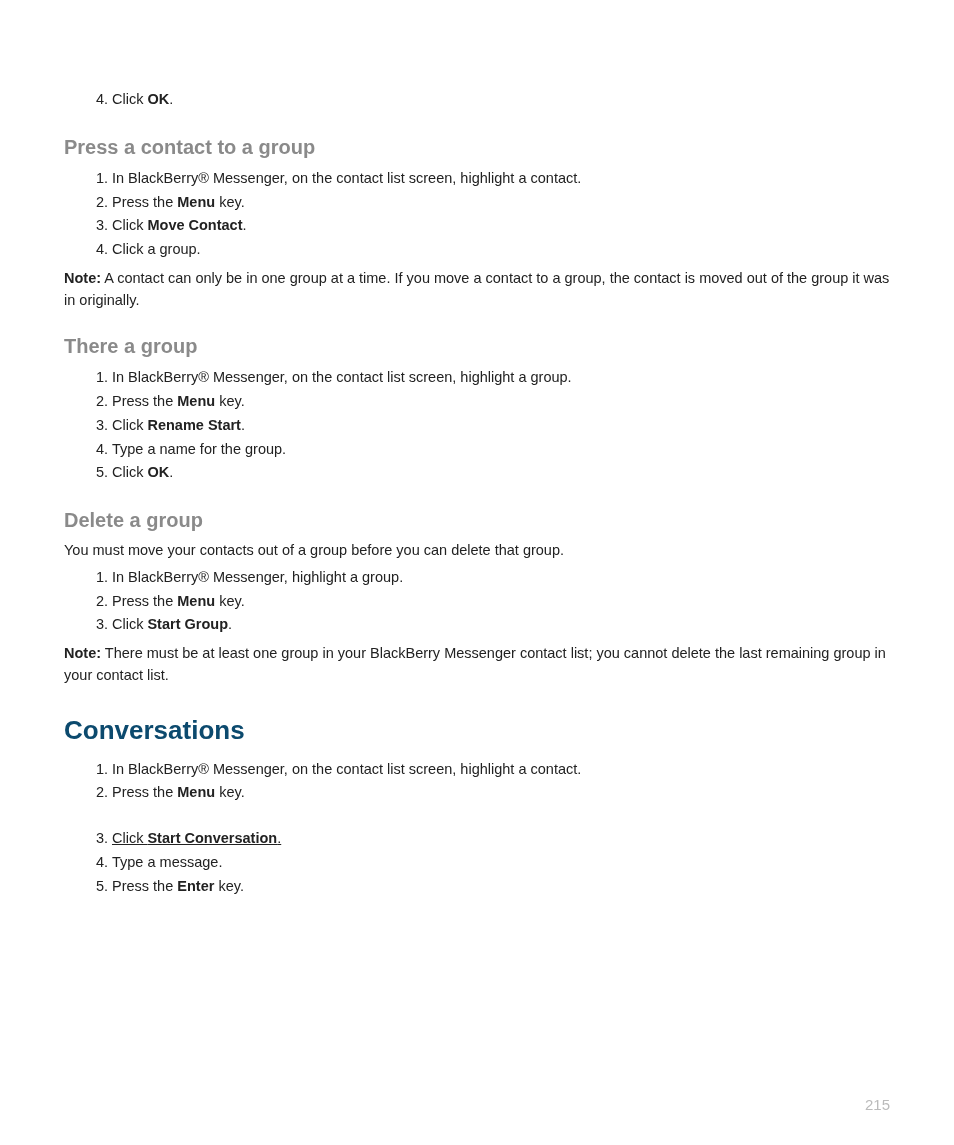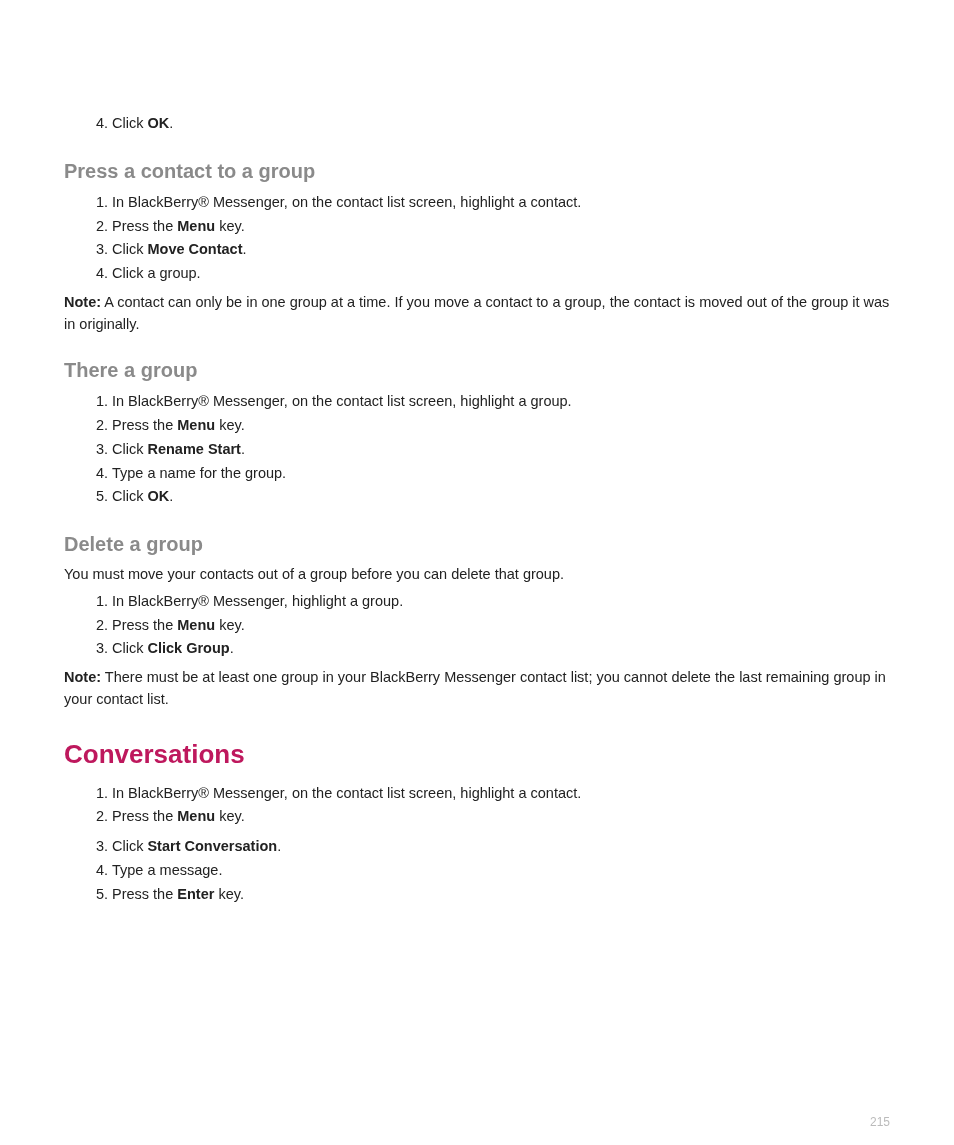--- a/index.html
+++ b/index.html
@@ -4,29 +4,29 @@
 <style>
   body {
     margin: 0;
     padding: 0;
     font-family: "Segoe UI", Tahoma, Arial, sans-serif;
     color: #222;
     background: #fff;
     width: 954px;
   }
   .page {
-    padding: 108px 64px 60px 64px;
+    padding: 84px 64px 60px 64px;
     box-sizing: border-box;
     min-height: 1145px;
     position: relative;
   }
   h1 {
     font-size: 26px;
     font-weight: 700;
-    color: #be185d;
+    color: #0c4a6e;
     margin: 28px 0 12px 0;
   }
   h2 {
     font-size: 20px;
     font-weight: 700;
     color: #8a8a8a;
     margin: 24px 0 8px 0;
   }
   ol {
     list-style: decimal;
@@ -41,23 +41,23 @@
   p.bodytext {
     font-size: 14.5px;
     line-height: 1.5;
     margin: 4px 0;
   }
   .bold {
     font-weight: 700;
   }
   .page-number {
     position: absolute;
-    bottom: 16px;
+    bottom: 32px;
     right: 64px;
-    font-size: 12px;
+    font-size: 15px;
     color: #bbb;
   }
 </style>
 </head>
 <body>
 
 <div class="page">
 
   <ol start="4">
     <li>
@@ -96,35 +96,35 @@
   </ol>
 
   <h2>Delete a group</h2>
   <p class="bodytext">You must move your contacts out of a group before you can delete that group.</p>
   <ol>
     <li><span>In BlackBerry® Messenger, highlight a group.</span></li>
     <li>
       <span>Press the </span><span class="bold">Menu</span><span> key.</span>
     </li>
     <li>
-      <span>Click </span><span class="bold">Click Group</span><span>.</span>
+      <span>Click </span><span class="bold">Start Group</span><span>.</span>
     </li>
   </ol>
   <p class="bodytext">
     <span class="bold">Note:</span><span>  There must be at least one group in your BlackBerry Messenger contact list; you cannot delete the last remaining group in your contact list.</span>
   </p>
 
   <h1>Conversations</h1>
 
   <ol>
     <li><span>In BlackBerry® Messenger, on the contact list screen, highlight a contact.</span></li>
     <li>
       <span>Press the </span><span class="bold">Menu</span><span> key.</span>
     </li>
-    <li style="margin-top:6px;">
+    <li style="margin-top:22px;text-decoration:underline;">
       <span>Click </span><span class="bold">Start Conversation</span><span>.</span>
     </li>
     <li><span>Type a message.</span></li>
     <li>
       <span>Press the </span><span class="bold">Enter</span><span> key.</span>
     </li>
   </ol>
 
   <div class="page-number">215</div>
 </div>

